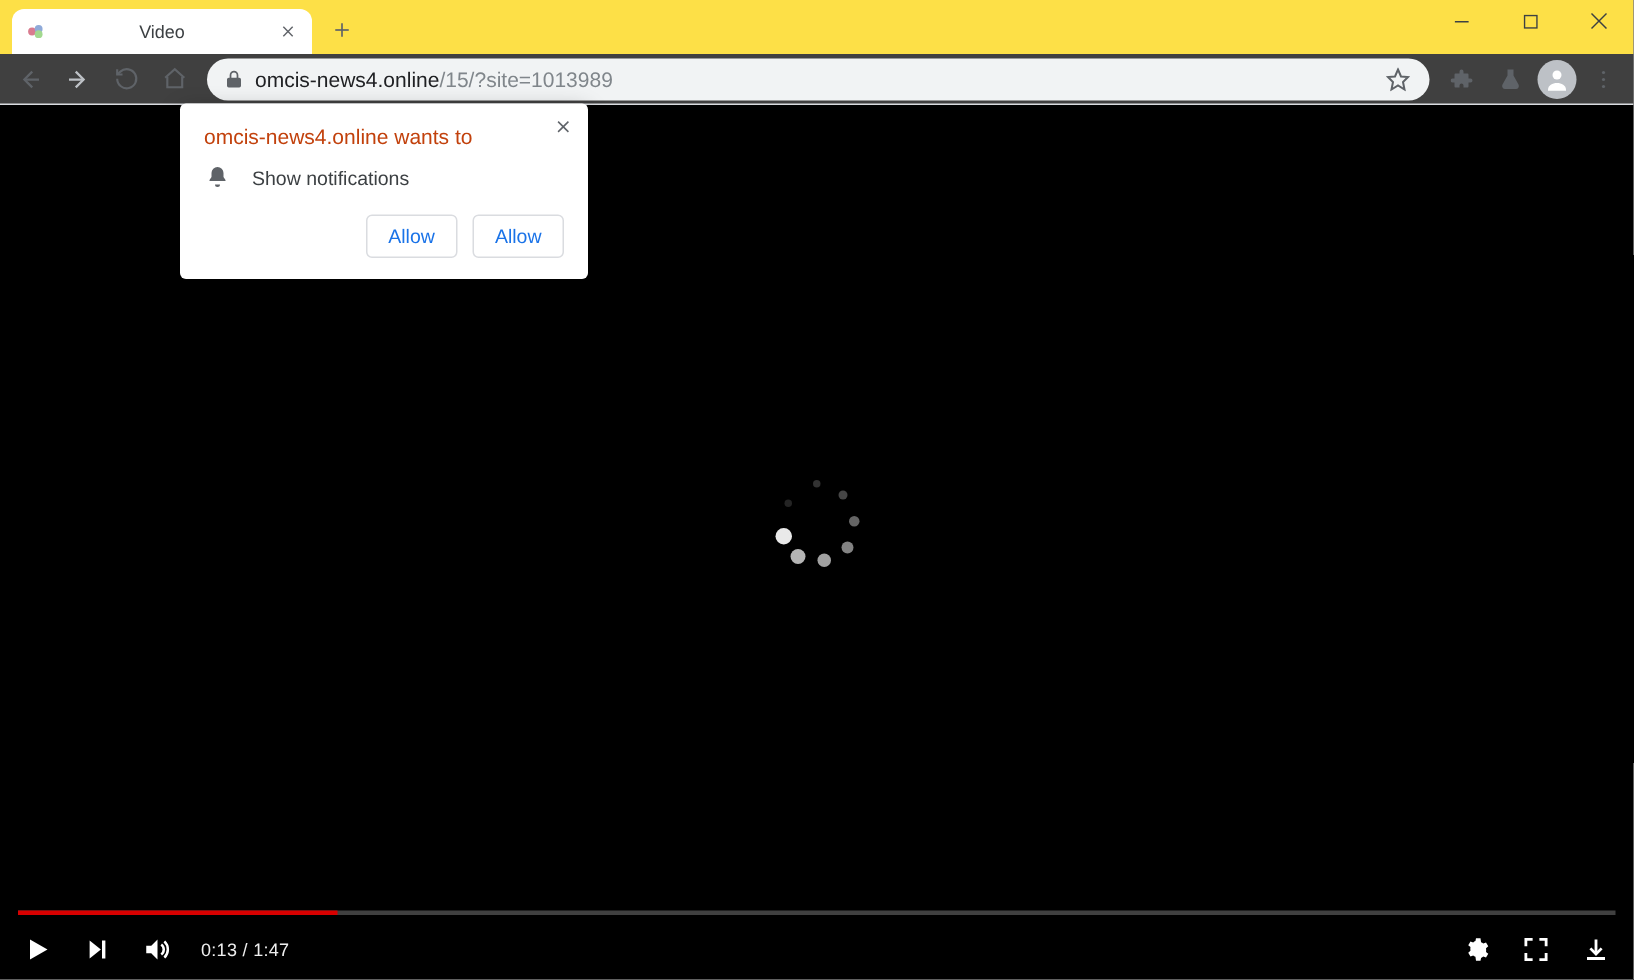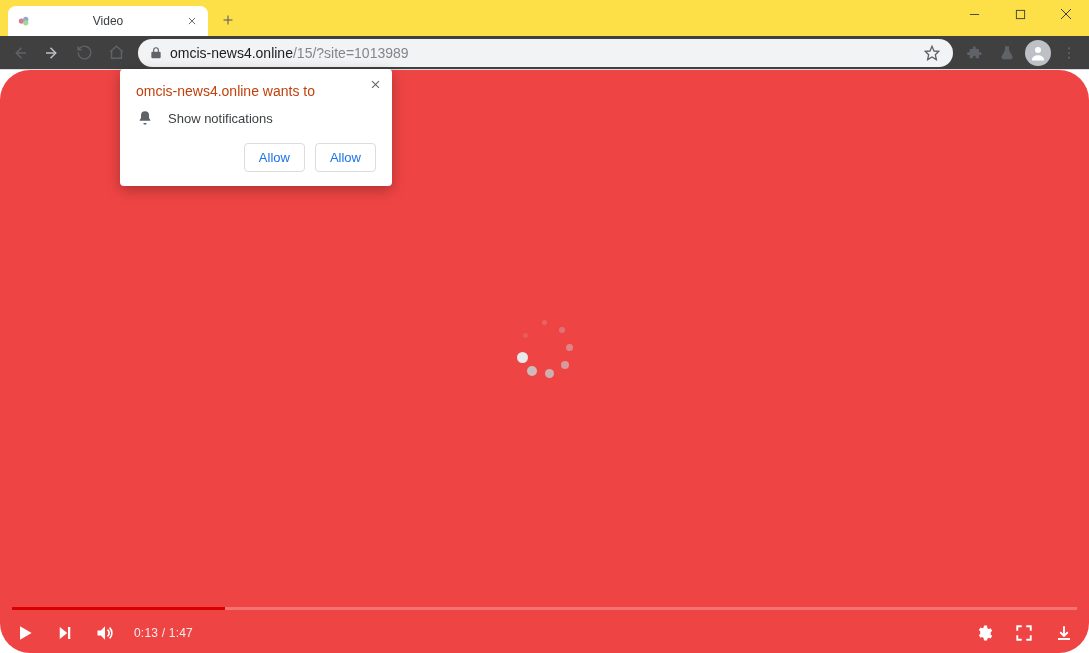--- a/index.html
+++ b/index.html
@@ -21,21 +21,21 @@
   .tbtn { width: 28px; height: 28px; display: flex; align-items: center; justify-content: center; color: #5f6368; border-radius: 50%; cursor: pointer; }
   .tbtn.disabled { color: #bdc1c6; cursor: default; }
   .omnibox { flex: 1; height: 28px; background: #f1f3f4; border-radius: 14px; display: flex; align-items: center; padding: 0 10px; gap: 6px; font-size: 14px; margin: 0 4px; }
   .omnibox .lock { color: #5f6368; width:16px; height:16px; display:flex; align-items:center; justify-content:center;}
   .omnibox .url { color: #202124; }
   .omnibox .url .dim { color: #80868b; }
   .omnibox .spacer { flex:1; }
   .avatar { width: 26px; height: 26px; border-radius: 50%; background: #bdc1c6; display:flex; align-items:center; justify-content:center; color:#fff; }
   
   
-  .content { position: relative; height: calc(653px - 36px - 34px); background: #ef4444; border-radius: 30px; }
+  .content { position: relative; height: calc(653px - 36px - 34px); background: #000000; }
 
   
   .spinner { position: absolute; left: 50%; top: 48%; width: 60px; height: 60px; transform: translate(-50%,-50%); }
   .spinner .dot { position: absolute; border-radius: 50%; background: #c9c9c9; }
 
   
   .controls { position: absolute; left: 0; right: 0; bottom: 0; height: 46px; color: #fff; }
   .progress { position: absolute; left: 12px; right: 12px; top: 0; height: 3px; background: rgba(255,255,255,0.25); }
   .progress .played { height: 100%; background: #d80000; }
   .cbar { position: absolute; left: 0; right: 0; bottom: 0; height: 40px; display: flex; align-items: center; padding: 0 14px; gap: 18px; font-size: 12px; }

